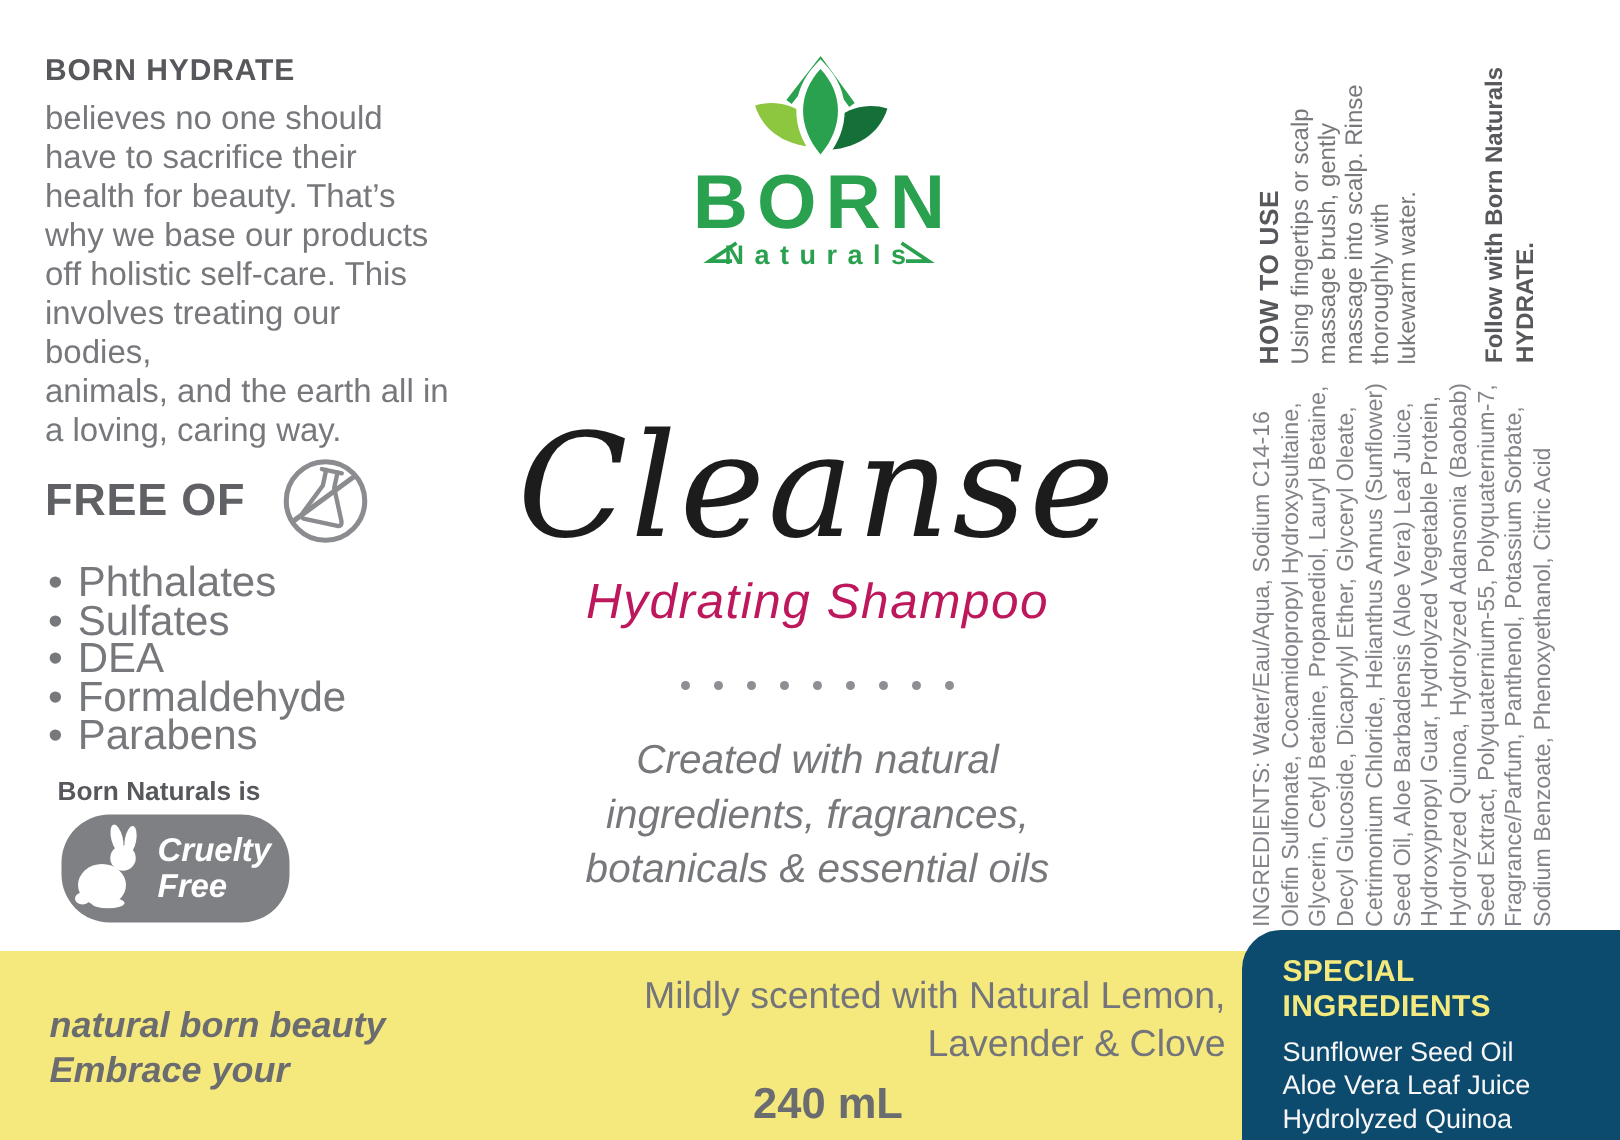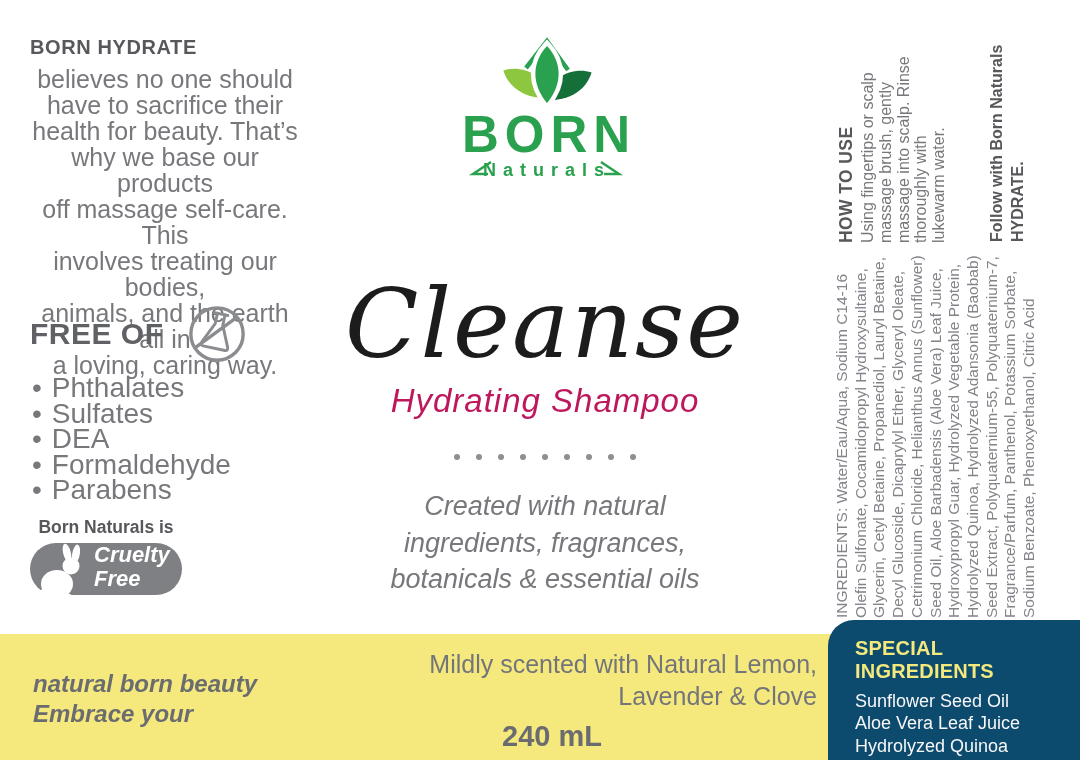--- a/index.html
+++ b/index.html
@@ -2,21 +2,21 @@
 <html><head>
 <meta charset="utf-8">
 <style>
   html,body{margin:0;padding:0;background:#fff;}
   .label{position:relative;width:1080px;height:760px;background:#ffffff;overflow:hidden;
          font-family:"Liberation Sans",sans-serif;}
 
   
   .brand-statement{position:absolute;left:30px;top:36px;width:270px;}
   .brand-statement .hd{font-size:20px;font-weight:bold;letter-spacing:.6px;color:#57585b;margin-bottom:7px;}
-  .brand-statement .ln{font-size:25px;line-height:26px;color:#77787c;text-align:center;}
+  .brand-statement .ln{font-size:22px;line-height:26px;color:#77787c;}
 
   
   .logo{position:absolute;left:433px;top:16px;width:220px;height:172px;}
 
   
   .vrot{position:absolute;transform-origin:0 0;transform:rotate(-90deg) translateX(-100%);}
   .htu-hd{font-size:17.5px;font-weight:bold;color:#57585b;letter-spacing:.4px;margin-bottom:2px;}
   .htu-ln{font-size:16px;line-height:17.8px;color:#77787c;}
   .follow-ln{font-size:16px;line-height:21px;font-weight:bold;color:#57585b;}
   .ing-ln{font-size:15.5px;line-height:18.7px;color:#83848a;white-space:nowrap;}
@@ -25,22 +25,22 @@
   .freeof{position:absolute;left:30px;top:303px;width:250px;}
   .freeof-head{display:flex;align-items:center;gap:22px;}
   .freeof-head .t{font-size:30px;font-weight:bold;color:#606165;letter-spacing:.5px;}
   .freeof ul{list-style:none;margin:10px 0 0 2px;padding:0;}
   .freeof li{font-size:28px;line-height:25.5px;color:#77787c;}
   .freeof li::before{content:"•";margin-right:10px;color:#77787c;}
 
   
   .cruelty-lead{position:absolute;left:30px;top:517px;width:152px;text-align:center;
                 font-size:17.5px;font-weight:bold;color:#57585b;}
-  .cruelty-pill{position:absolute;left:30px;top:543px;width:152px;height:52px;border-radius:32px;
-                background:#7f8083;display:flex;align-items:flex-start;}
+  .cruelty-pill{position:absolute;left:41px;top:543px;width:152px;height:72px;border-radius:32px;
+                background:#7f8083;display:flex;align-items:center;}
   .cruelty-pill .txt{font-size:22px;line-height:24px;font-weight:bold;font-style:italic;color:#fff;margin-left:2px;}
 
   
   .product{position:absolute;left:280px;top:272px;width:530px;text-align:center;}
   .p-name{font-family:"DejaVu Serif",serif;font-style:italic;font-size:96px;line-height:104px;
           color:#1c1c1c;letter-spacing:2px;}
   .p-type{font-style:italic;font-size:33px;color:#be185d;margin-top:6px;letter-spacing:1px;}
   .dots{margin-top:34px;display:flex;justify-content:center;gap:16px;}
   .dots span{width:6px;height:6px;border-radius:50%;background:#8e8f93;display:block;}
   .tagline{margin-top:28px;font-style:italic;font-size:27px;line-height:36.5px;color:#77787c;}
@@ -63,21 +63,21 @@
 <body>
 
 <div class="label">
 
   <div class="brand-statement">
     <div class="hd">BORN HYDRATE</div>
     <div class="ln">believes no one should</div>
     <div class="ln">have to sacrifice their</div>
     <div class="ln">health for beauty. That’s</div>
     <div class="ln">why we base our products</div>
-    <div class="ln">off massage self-care. This</div>
+    <div class="ln">off holistic self-care. This</div>
     <div class="ln">involves treating our bodies,</div>
     <div class="ln">animals, and the earth all in</div>
     <div class="ln">a loving, caring way.</div>
   </div>
 
   <div class="logo">
     <svg width="220" height="172" viewBox="0 0 220 172">
 
       <polyline points="93,52 114,25 135,54" fill="none" stroke="#2aa14f" stroke-width="4.5"></polyline>
 

